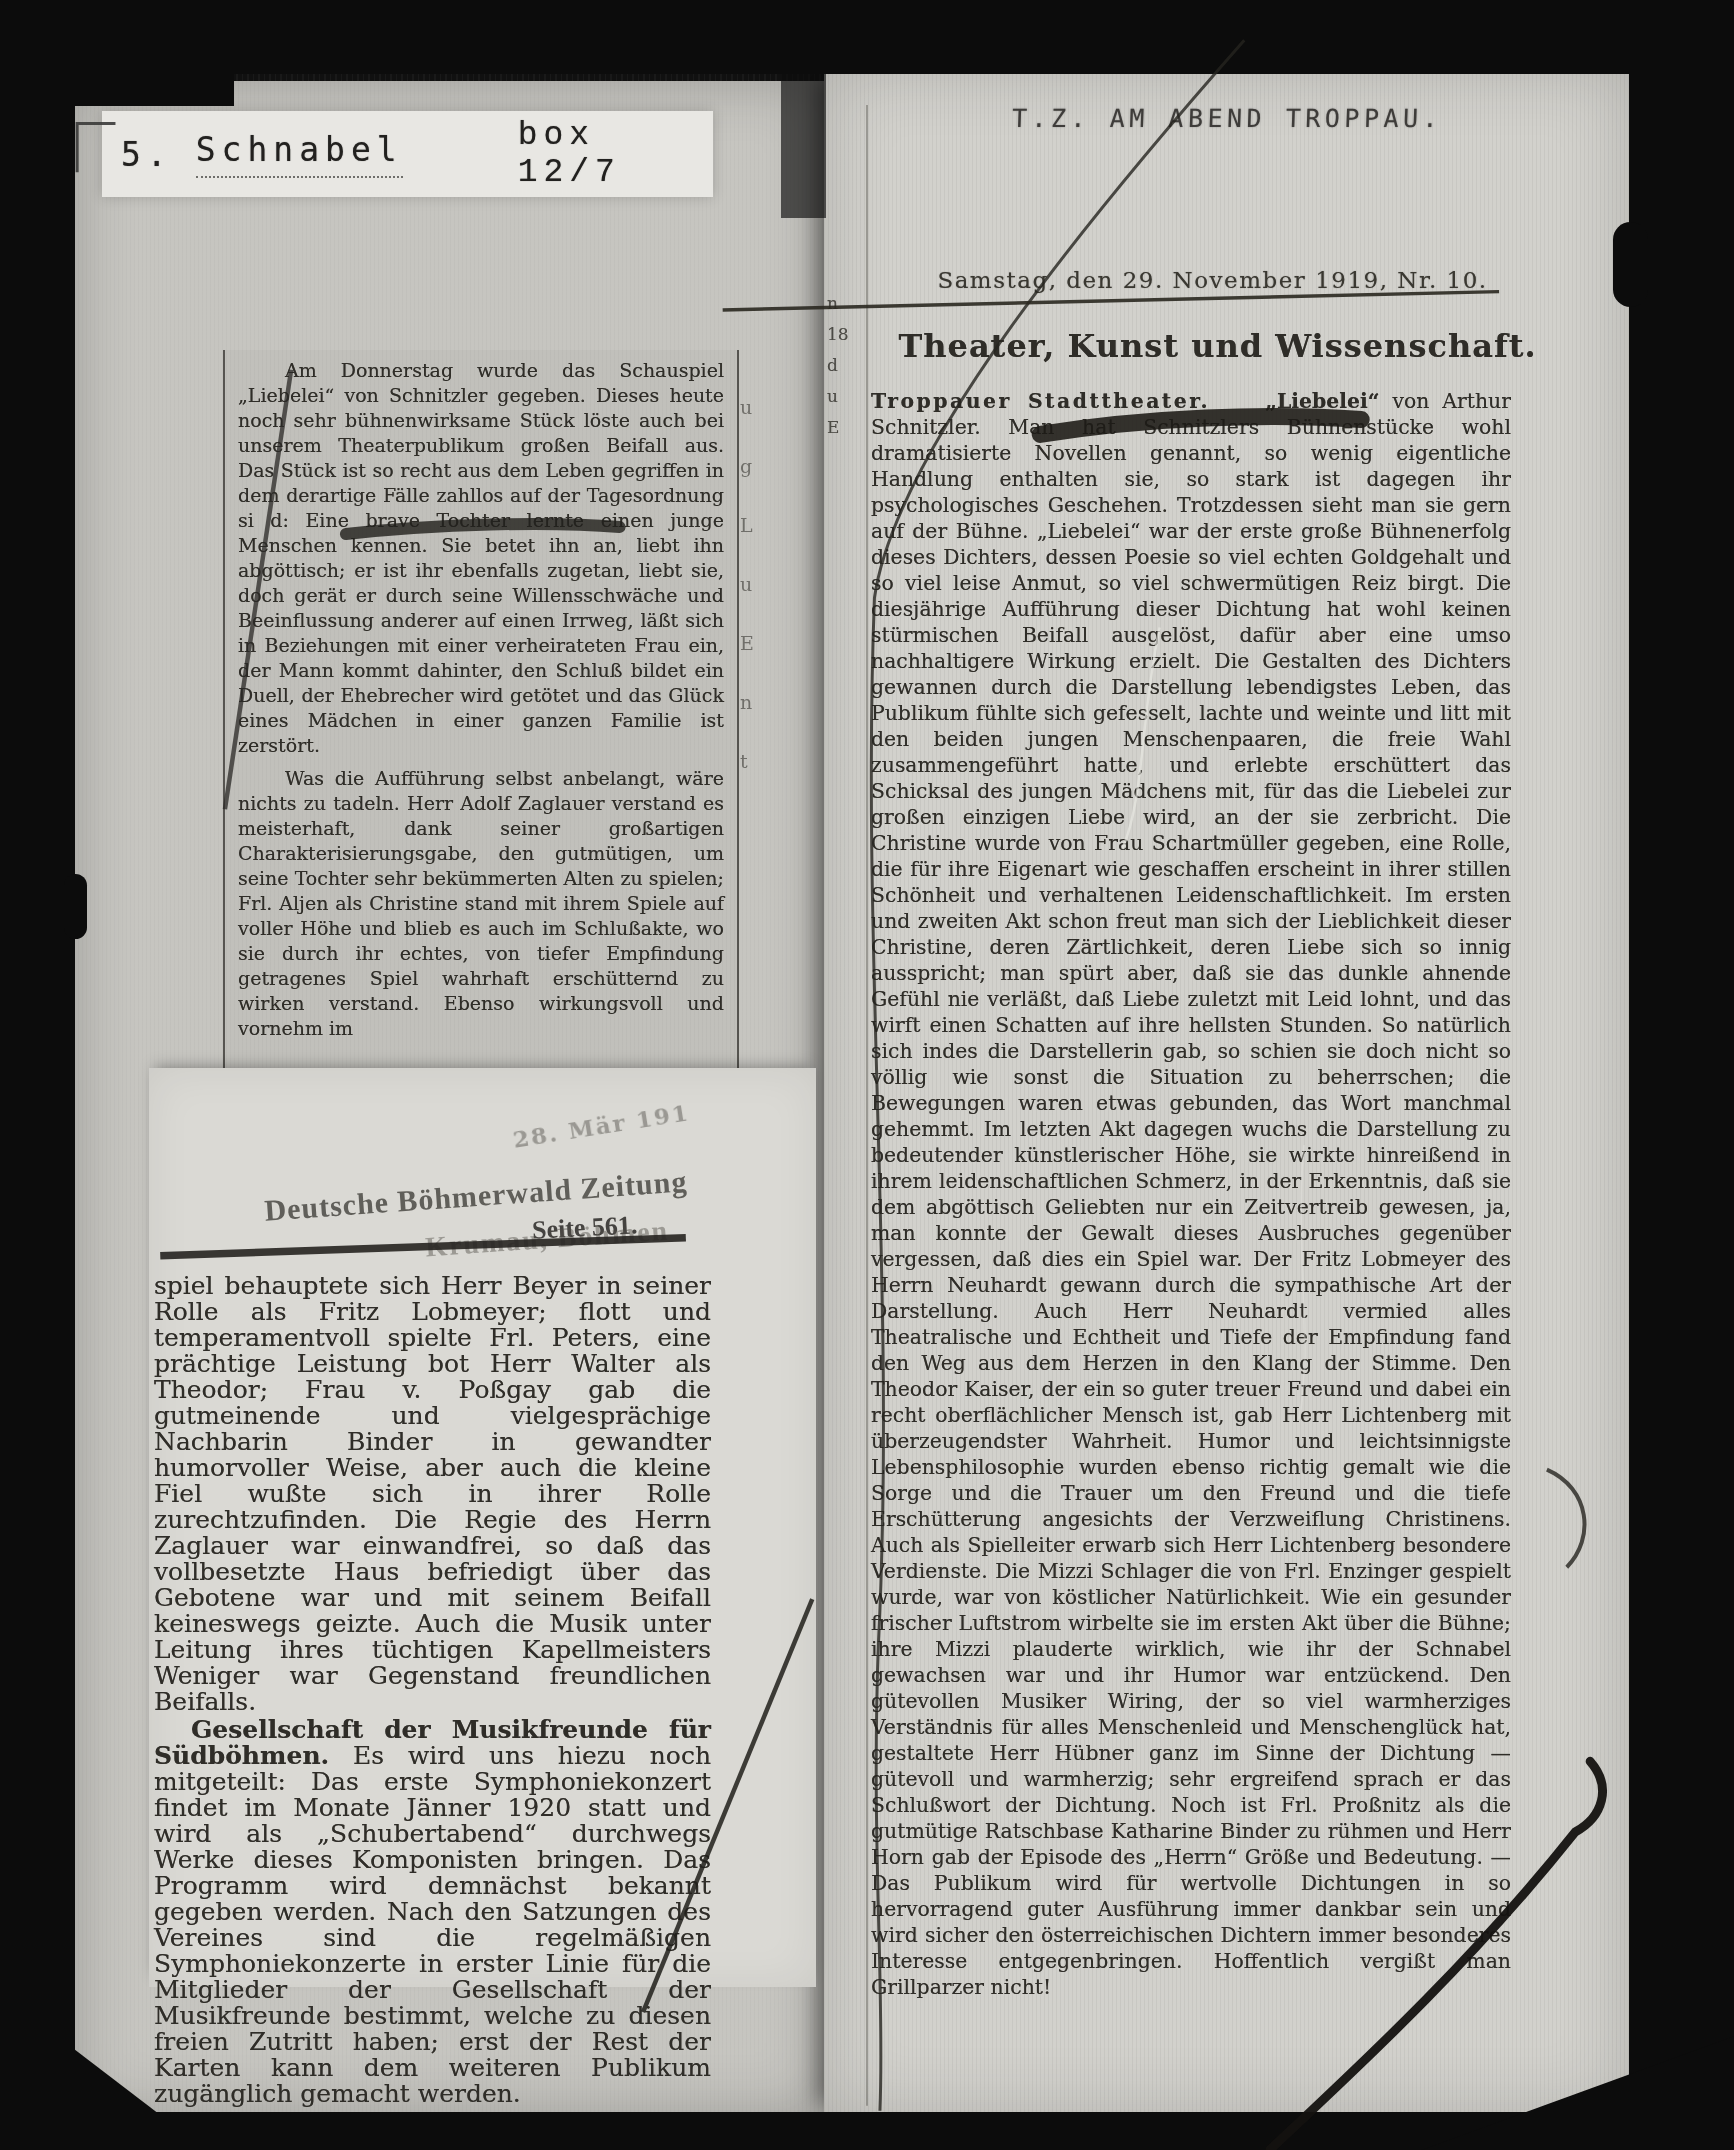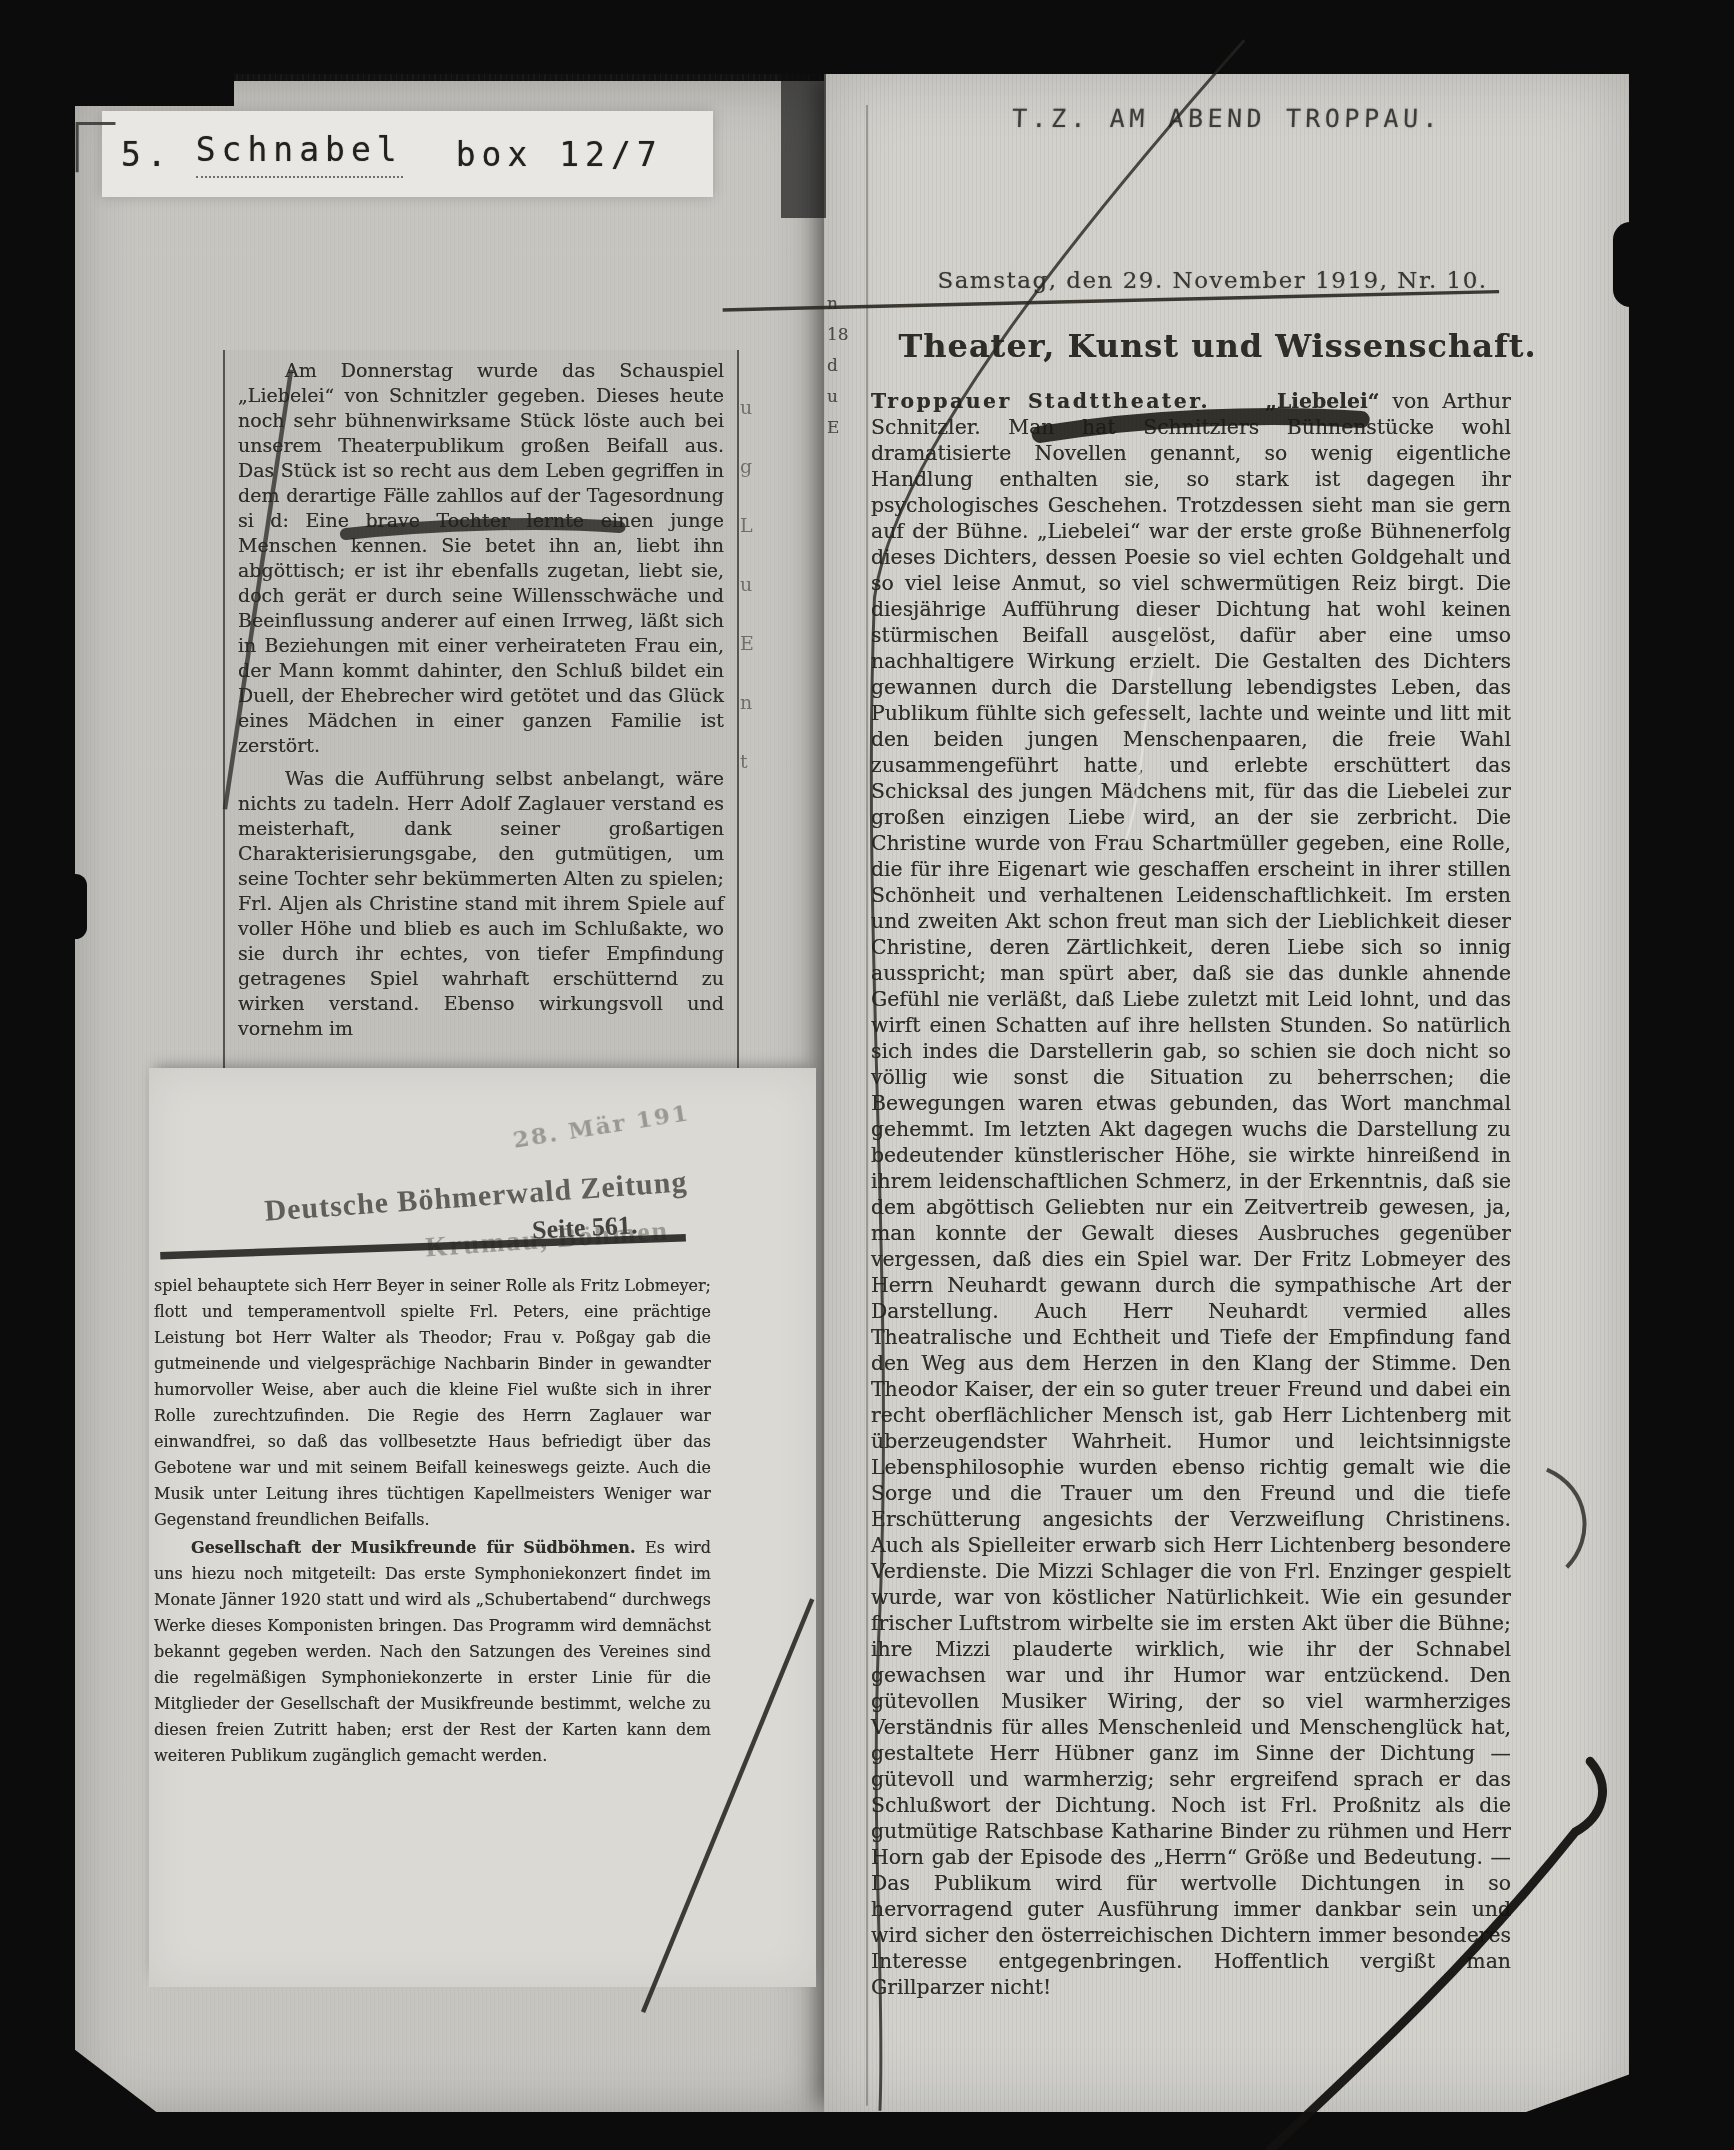--- a/index.html
+++ b/index.html
@@ -28,21 +28,21 @@
   #blk-nub1{left:1613px;top:222px;width:35px;height:85px;border-radius:20px;}
   #blk-nub2{left:64px;top:874px;width:23px;height:65px;border-radius:15px;}
 
   
   #label{position:absolute;left:102px;top:111px;width:611px;height:86px;background:#e8e7e3;z-index:2;
     box-shadow:0 0 13px rgba(0,0,0,.18);display:flex;align-items:center;
     font-family:"DejaVu Sans Mono", monospace;color:#22211f;font-size:33px;letter-spacing:6px;
     text-shadow:0 0 1px rgba(30,30,30,.55);}
   #label .num{margin-left:19px;}
   #label .ttl{margin-left:23px;border-bottom:2.5px dotted rgba(70,70,66,.75);padding-bottom:7px;}
-  #label .box{margin-left:53px;}
+  #label .box{margin-left:115px;font-family:Liberation Mono, monospace;}
   
   #tz{position:absolute;left:1012px;top:104px;z-index:2;font-family:"DejaVu Sans Mono", monospace;
     font-size:25px;letter-spacing:4.5px;color:rgba(48,46,44,.85);transform:skewX(-2deg);
     text-shadow:0 0 1.5px rgba(60,60,60,.5);}
 
   
   .ink{color:#2f2d28;text-shadow:0 0 0.5px rgba(45,43,38,.6);}
 
   
   #dateline{position:absolute;left:0;right:30px;top:198px;text-align:center;font-size:23px;
@@ -74,21 +74,21 @@
   .stamp{position:absolute;font-weight:bold;white-space:nowrap;}
   #stamp-date{left:363px;top:44px;font-size:23px;letter-spacing:2px;color:rgba(90,88,82,.5);
     transform:rotate(-9deg);filter:blur(0.5px);}
   #stamp-name{left:115px;top:111px;font-size:30px;letter-spacing:1px;color:rgba(62,60,55,.78);
     transform:rotate(-4deg);font-family:"Liberation Serif", serif;}
   #stamp-page{left:383px;top:145px;font-size:26px;color:rgba(42,40,38,.85);transform:rotate(-3deg);
     font-family:"Liberation Serif", serif;}
   #stamp-place{left:276px;top:155px;font-size:28px;letter-spacing:2px;color:rgba(80,78,72,.45);
     transform:rotate(-4deg);font-family:"Liberation Serif", serif;}
   #clip-bottom .body{position:absolute;left:5px;top:205px;width:557px;}
-  #clip-bottom p{margin:0 0 2px;font-size:16px;line-height:26px;text-align:justify;}
+  #clip-bottom p{margin:0 0 2px;font-size:25px;line-height:26px;text-align:justify;}
   #clip-bottom p.p2{text-indent:37px;}
   #clip-bottom .plead{font-weight:bold;}
 
   
   #marks{position:absolute;left:0;top:0;z-index:4;pointer-events:none;}
 </style>
 </head>
 <body>
 
 <div id="film">

